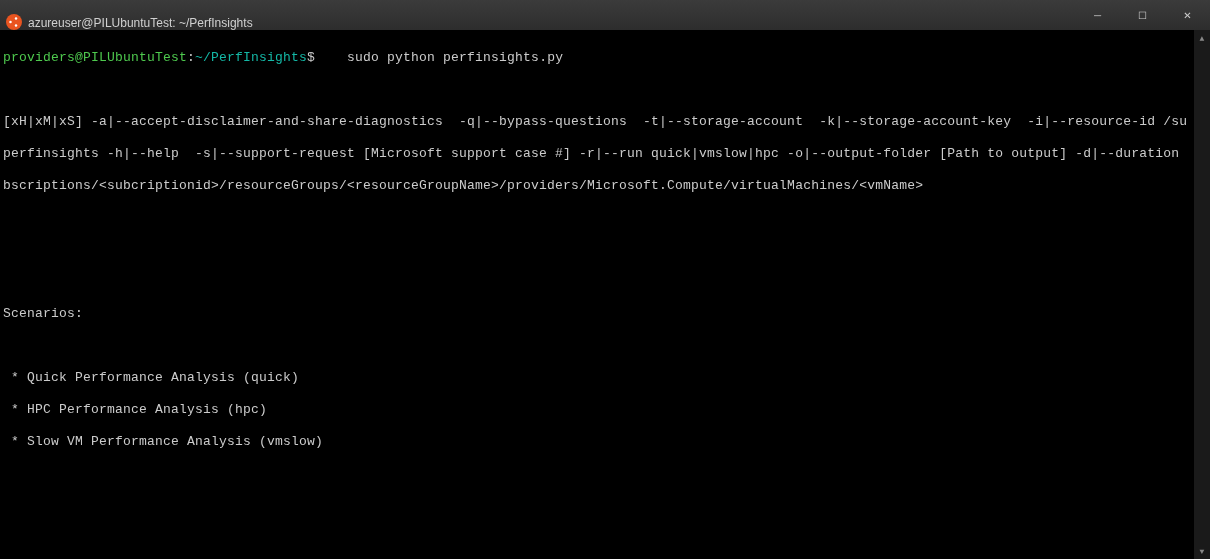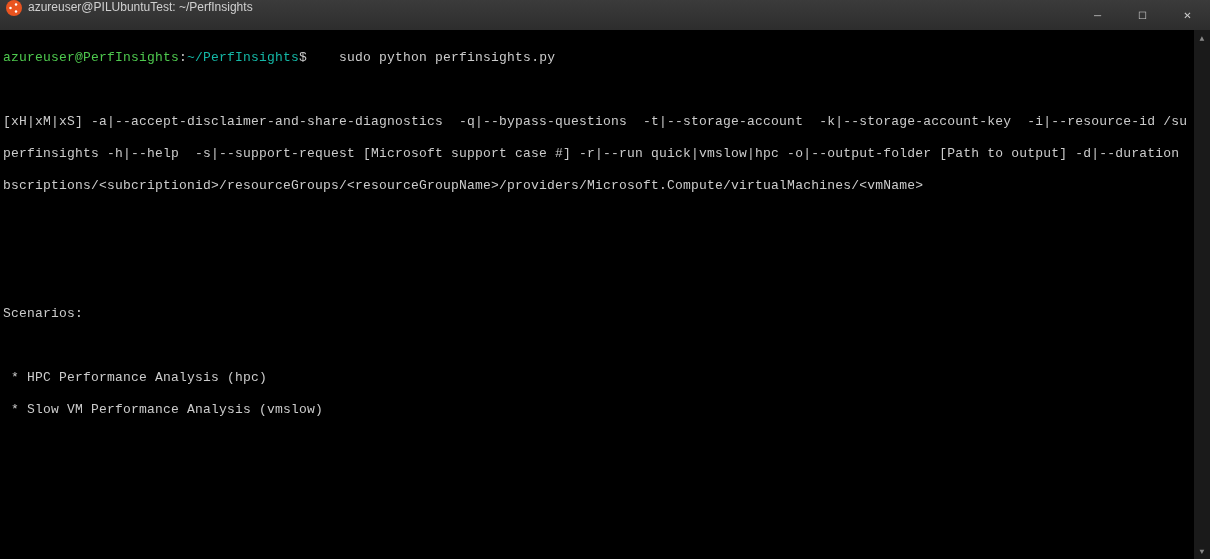--- a/index.html
+++ b/index.html
@@ -9,21 +9,21 @@
       background: #000;
       font-family: 'Consolas', 'Courier New', monospace;
       font-size: 13px;
       overflow: hidden;
       position: relative;
     }
     .titlebar {
       height: 30px;
       background: linear-gradient(to bottom, #3b3b3b, #2d2d2d);
       display: flex;
-      align-items: flex-start;
+      align-items: flex-end;
       padding-left: 6px;
       color: #d0d0d0;
       font-family: 'Segoe UI', sans-serif;
       font-size: 12px;
       position: relative;
     }
     .titlebar-icon {
       width: 16px;
       height: 16px;
       border-radius: 50%;
@@ -102,30 +102,31 @@
   </span>
   <span>azureuser@PILUbuntuTest: ~/PerfInsights</span>
   <div class="window-controls">
     <div class="win-btn">─</div>
     <div class="win-btn">☐</div>
     <div class="win-btn close">✕</div>
   </div>
 </div>
 
 <div class="terminal">
-<span class="line"><span class="prompt-user">azureuser@PerfInsights</span><span class="prompt-colon">:</span><span class="prompt-path">~/PerfInsights</span><span class="prompt-colon">$</span><span class="cmd"> sudo python perfinsights.py</span></span>
+<span class="line"><span class="prompt-user">providers@PILUbuntuTest</span><span class="prompt-colon">:</span><span class="prompt-path">~/PerfInsights</span><span class="prompt-colon">$</span><span class="cmd"> sudo python perfinsights.py</span></span>
 <span class="line"> </span>
 <span class="line">[xH|xM|xS] -a|--accept-disclaimer-and-share-diagnostics  -q|--bypass-questions  -t|--storage-account  -k|--storage-account-key  -i|--resource-id /su</span>
 <span class="line">perfinsights -h|--help  -s|--support-request [Microsoft support case #] -r|--run quick|vmslow|hpc -o|--output-folder [Path to output] -d|--duration</span>
 <span class="line">bscriptions/&lt;subcriptionid&gt;/resourceGroups/&lt;resourceGroupName&gt;/providers/Microsoft.Compute/virtualMachines/&lt;vmName&gt;</span>
 <span class="line"> </span>
 <span class="line"> </span>
 <span class="line"> </span>
 <span class="line">Scenarios:</span>
 <span class="line"> </span>
+<span class="line"> * Quick Performance Analysis (quick)</span>
 <span class="line"> * HPC Performance Analysis (hpc)</span>
 <span class="line"> * Slow VM Performance Analysis (vmslow)</span>
 <span class="line"> </span>
 
 
 
 
 
 
 

